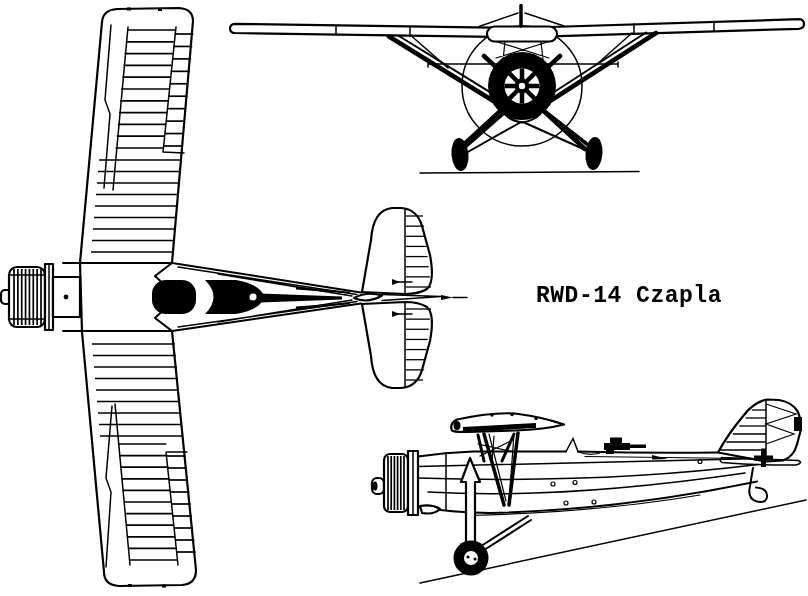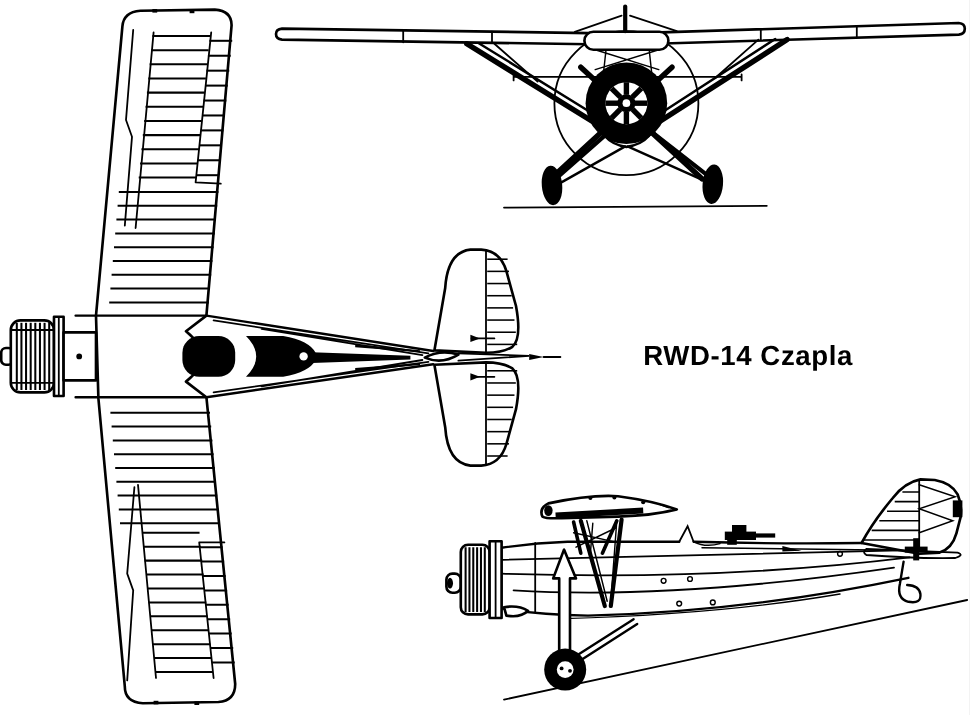--- a/index.html
+++ b/index.html
@@ -1,20 +1,20 @@
 <!DOCTYPE html>
 <html style="--ink: #000000; --paper: #ffffff;"><head>
 <meta charset="utf-8">
 <style>
   :root { --ink:#000; --paper:#fff; }
   html,body { margin:0; padding:0; background:#e8e8e8; }
   #screen {
     position:relative; width:808px; height:596px; margin:0 auto;
     background:var(--paper); overflow:hidden;
-    font-family:Liberation Sans, sans-serif;
+    font-family:Liberation Mono, monospace;
   }
   #drawing { position:absolute; left:0; top:0; }
   .ol   { fill:var(--paper); stroke:var(--ink); stroke-width:2.2; stroke-linejoin:round; }
   .ln   { fill:none; stroke:var(--ink); stroke-width:2; stroke-linecap:round; }
   .thin { fill:none; stroke:var(--ink); stroke-width:1.5; stroke-linecap:round; }
   .hair { fill:none; stroke:var(--ink); stroke-width:1.2; stroke-linecap:round; }
   .rib line { stroke:var(--ink); stroke-width:1.7; }
   .rib-f line { stroke:var(--ink); stroke-width:1.3; }
   .blk  { fill:var(--ink); stroke:none; }
   .strut  { fill:none; stroke:var(--ink); stroke-width:4.5; stroke-linecap:round; }

